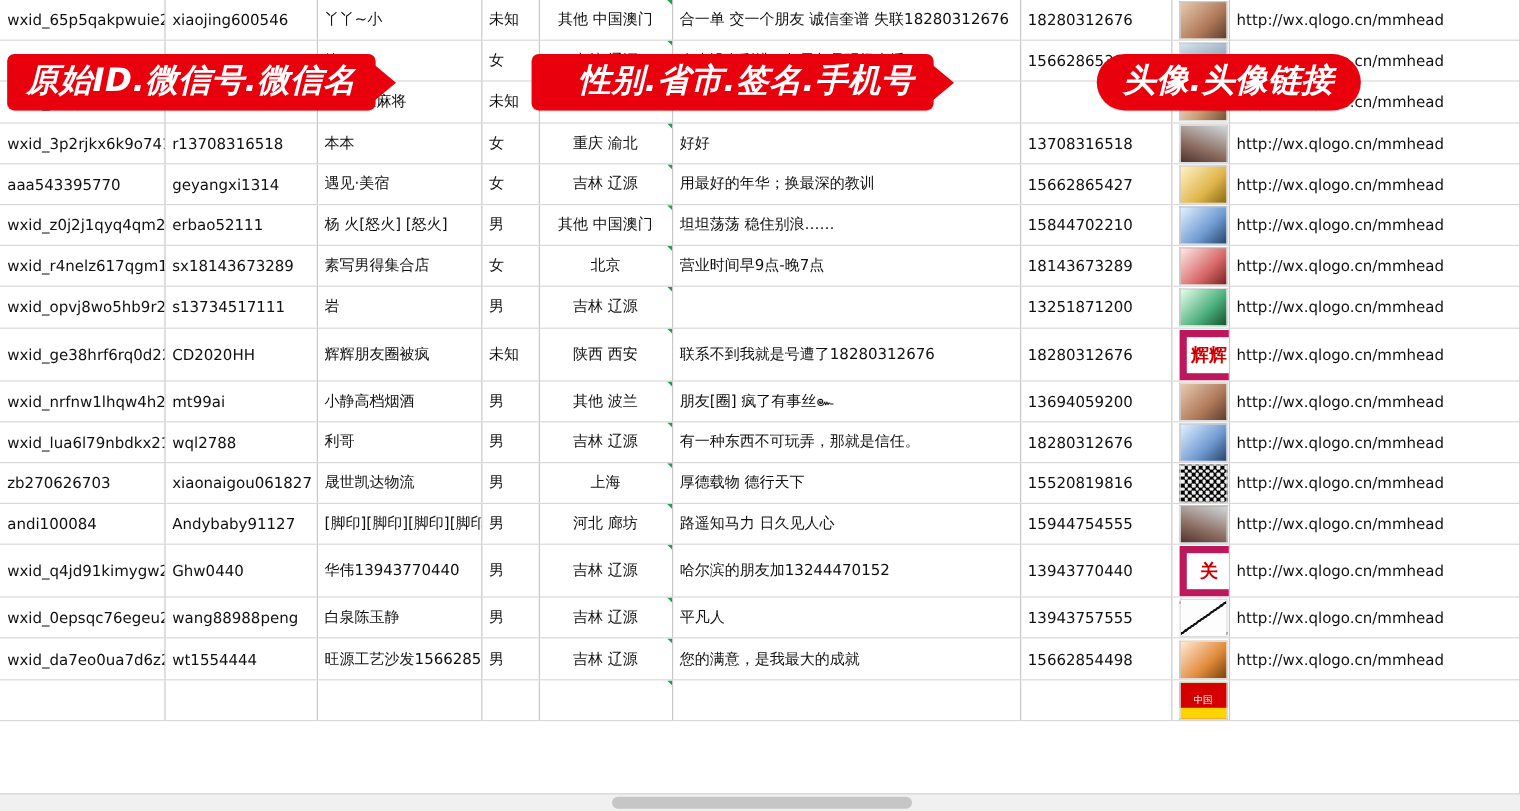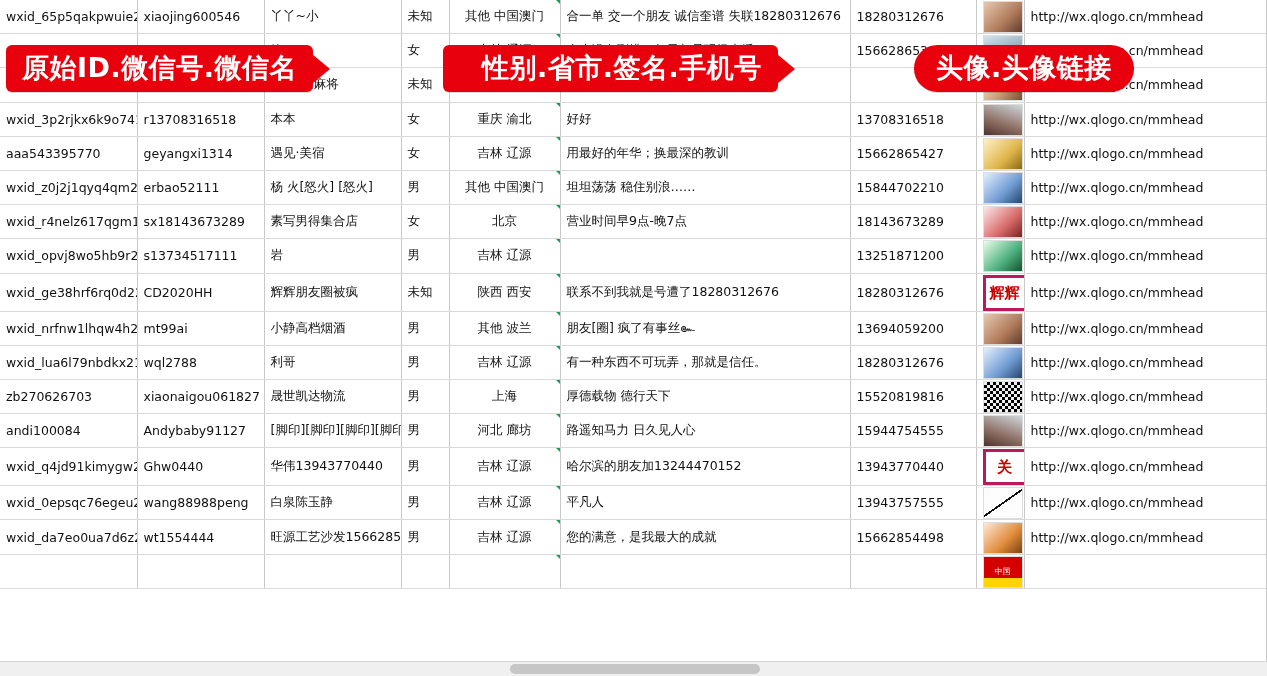--- a/index.html
+++ b/index.html
@@ -53,37 +53,38 @@
   .av8{background:linear-gradient(135deg,#fde8e8,#d86a6a 60%,#7a2222);}
   .av9{background:linear-gradient(145deg,#fdfdfd 0 48%,#111 48% 52%,#fdfdfd 52%);}
   .av10{background:linear-gradient(135deg,#e6ffe9,#4caf7d 60%,#14532d);}
   .av12{background:linear-gradient(135deg,#ffe9d6,#e08b3a 60%,#7a4310);}
   .av-qr{
     background:
       repeating-linear-gradient(90deg,#111 0 3px,#fff 3px 6px),
       repeating-linear-gradient(0deg,#111 0 3px,#fff 3px 6px);
     background-blend-mode:difference;
   }
-  .av-text{background:#fff;color:#c00;font-weight:bold;font-size:15px;line-height:30px;border:3px solid #be185d;}
+  .av-text{background:#fff;color:#c00;font-weight:bold;font-size:15px;line-height:30px;border:6px solid #be185d;}
   .av-flag{background:linear-gradient(180deg,#d40000 0 70%,#ffd400 70%);color:#fff;font-size:8px;line-height:30px;}
 
   
   .banner{
     position:absolute;
     background:#e8000d;
     color:#fff;
     font-weight:bold;
     font-size:27px;
     line-height:1;
     padding:9px 16px 11px;
     border-radius:6px;
     white-space:nowrap;
     letter-spacing:0.5px;
     box-shadow:0 1px 0 rgba(0,0,0,.15);
     font-family:"DejaVu Sans","Liberation Sans",sans-serif;
+    font-style:italic;
   }
   .banner .tail{
     position:absolute;right:-17px;top:50%;transform:translateY(-50%);
     width:0;height:0;border-left:18px solid #e8000d;
     border-top:15px solid transparent;border-bottom:15px solid transparent;
   }
   #banner1{left:6px;top:45px;}
   #banner2{left:443px;top:45px;padding-left:39px;}
   #banner3{left:914px;top:45px;}
   #banner3{border-radius:24px;padding:9px 22px 11px;}

